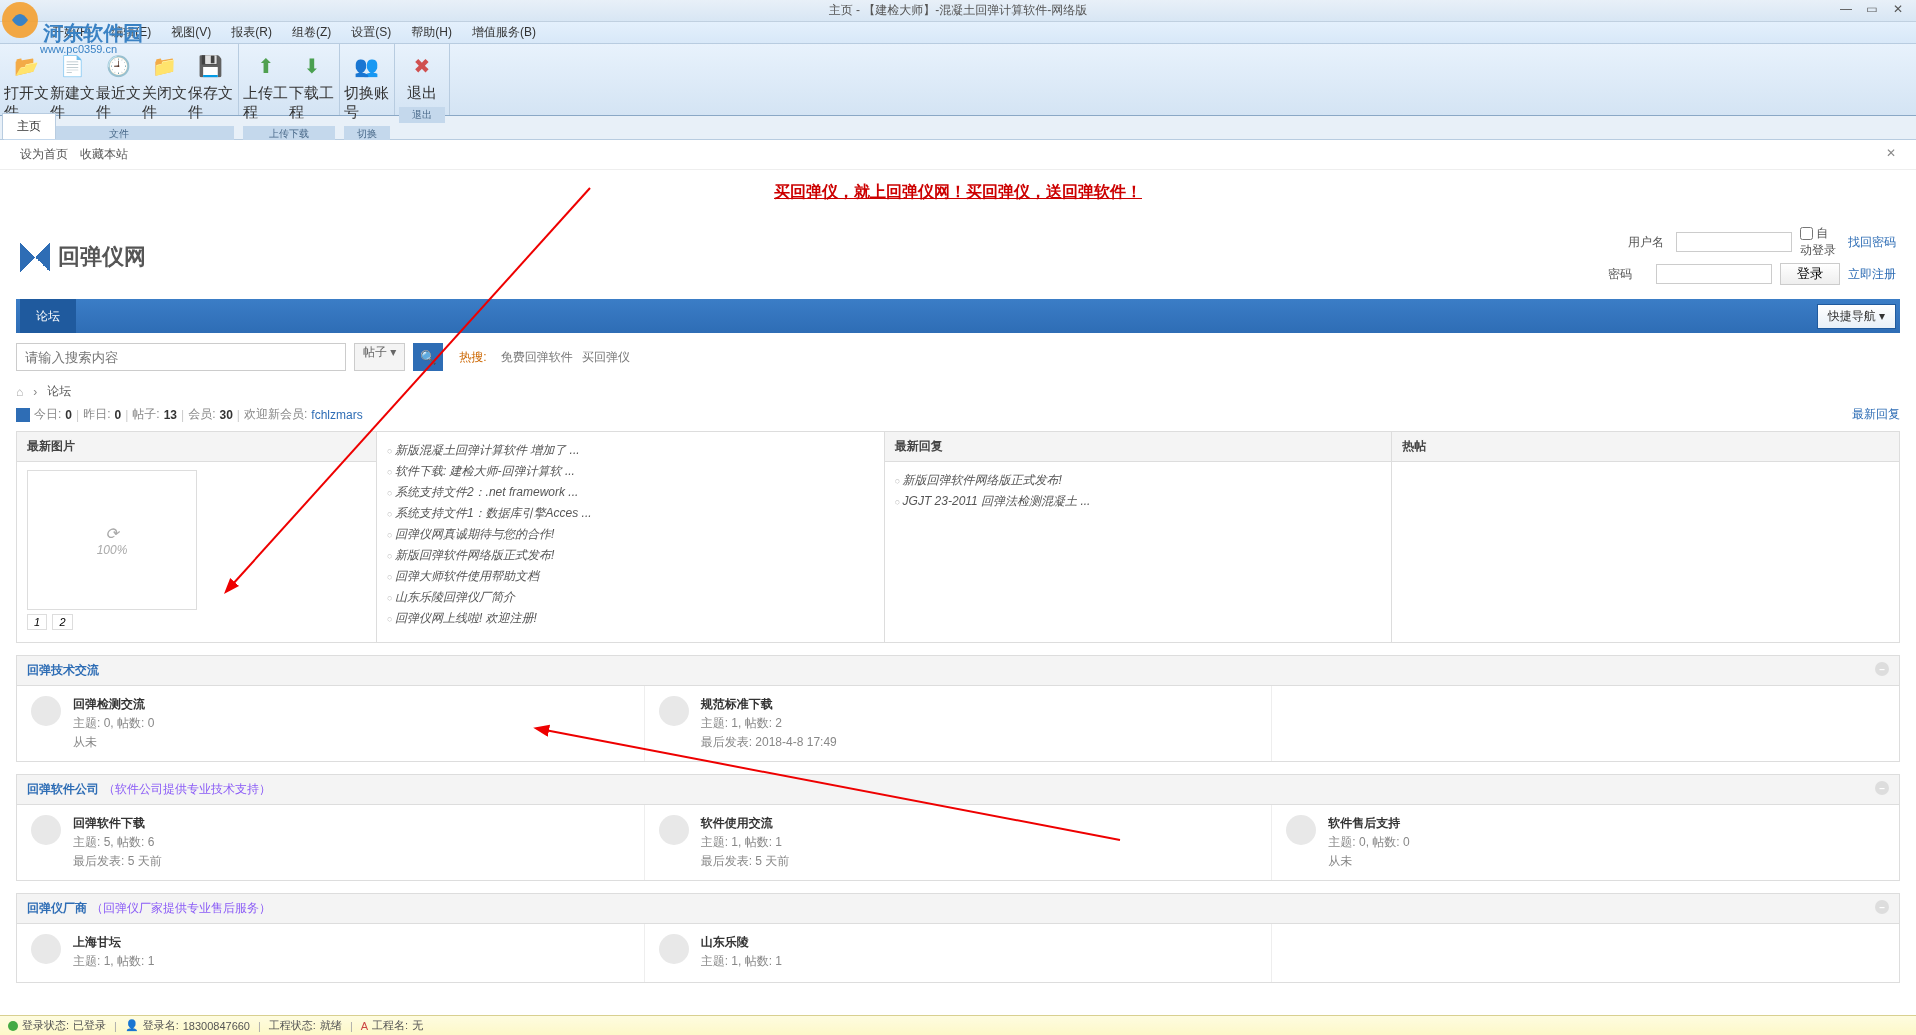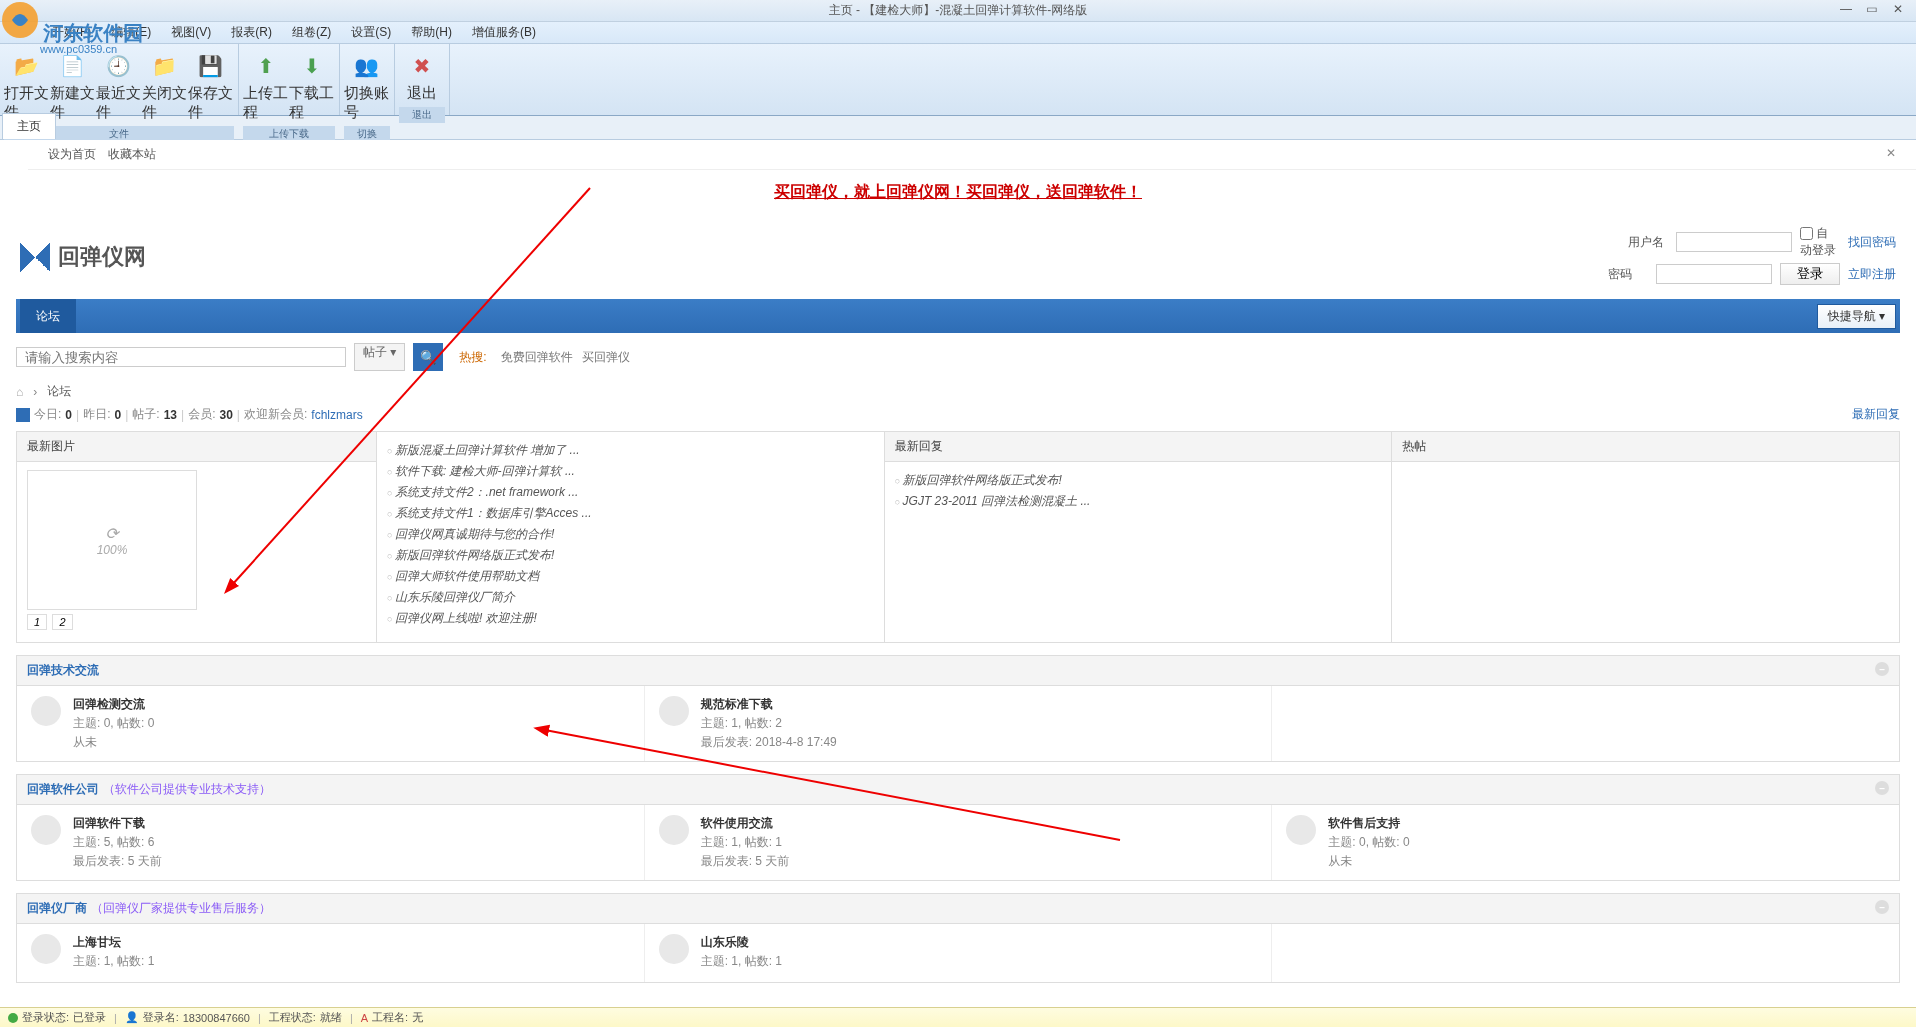--- a/index.html
+++ b/index.html
@@ -29,21 +29,21 @@
 .ribbon-icon { width: 32px; height: 32px; display: flex; align-items: center; justify-content: center; font-size: 20px; }
 .ribbon-label { font-size: 15px; color: #333; margin-top: 2px; }
 .ribbon-group-label { text-align: center; font-size: 10px; color: #4a6a8a; background: #c4d8ec; padding: 1px 0; margin-top: auto; }
 
 
 .tabstrip { height: 24px; background: #e8f0f8; border-bottom: 1px solid #b8cce0; display: flex; align-items: flex-end; padding-left: 2px; }
 .tab { padding: 4px 14px; background: #fff; border: 1px solid #b8cce0; border-bottom: none; font-size: 12px; color: #333; cursor: pointer; }
 
 
 .content { height: calc(100vh - 162px); overflow-y: auto; background: #fff; position: relative; }
-.bookmark-bar { padding: 6px 20px; display: flex; gap: 12px; color: #555; border-bottom: 1px solid #eee; margin-left: 28px; }
+.bookmark-bar { padding: 6px 20px; display: flex; gap: 12px; color: #555; border-bottom: 1px solid #eee; }
 .bookmark-bar a { color: #555; text-decoration: none; cursor: pointer; }
 .bookmark-bar .close-btn { margin-left: auto; color: #888; cursor: pointer; }
 
 .banner { text-align: center; padding: 12px 0; }
 .banner-text { color: #c00; font-size: 16px; font-weight: bold; text-decoration: underline; }
 
 .forum-header { display: flex; align-items: center; padding: 10px 20px; }
 .forum-logo { display: flex; align-items: center; gap: 8px; }
 .forum-logo-icon { width: 30px; height: 30px; background: #2e6db5; position: relative; }
 .forum-logo-icon::before { content: ''; position: absolute; width: 100%; height: 100%; background: conic-gradient(from 45deg, #2e6db5 0 25%, #fff 25% 50%, #2e6db5 50% 75%, #fff 75% 100%); }
@@ -56,41 +56,41 @@
 .login-row input[type=checkbox] { vertical-align: middle; }
 .login-row button { width: 60px; height: 22px; background: linear-gradient(#fff,#eee); border: 1px solid #ccc; cursor: pointer; }
 .login-row a { color: #2e6db5; text-decoration: none; cursor: pointer; }
 
 .nav-bar { height: 34px; background: linear-gradient(#3b7dc6, #2e6db5); margin: 0 16px; display: flex; align-items: center; padding: 0 4px; }
 .nav-item { padding: 0 16px; color: #fff; height: 100%; display: flex; align-items: center; cursor: pointer; }
 .nav-item.active { background: #1f5a9e; }
 .quick-nav { margin-left: auto; background: linear-gradient(#fff,#e8f0f8); color: #333; padding: 3px 10px; border: 1px solid #1f5a9e; cursor: pointer; }
 
 .search-bar { display: flex; align-items: center; gap: 8px; margin: 10px 16px 0 16px; }
-.search-input { flex: 0 0 330px; height: 20px; border: 1px solid #ccc; padding: 0 8px; color: #aaa; }
+.search-input { flex: 0 0 330px; height: 28px; border: 1px solid #ccc; padding: 0 8px; color: #aaa; }
 .search-select { height: 28px; border: 1px solid #ccc; background: #f4f4f4; padding: 0 8px; color: #666; }
 .search-btn { width: 30px; height: 28px; background: #2e6db5; color: #fff; border: none; cursor: pointer; }
 .hot-label { color: #c60; margin-left: 8px; }
 .hot-links a { color: #777; margin-left: 6px; text-decoration: none; cursor: pointer; }
 
 .breadcrumb { margin: 12px 16px 6px 16px; display: flex; align-items: center; gap: 10px; color: #888; }
 .breadcrumb .home-icon { color: #aaa; }
 .breadcrumb a { color: #555; text-decoration: none; }
 
 .stats-bar { margin: 4px 16px 8px 16px; display: flex; align-items: center; gap: 4px; color: #888; }
 .stats-bar .stats-icon { width: 14px; height: 14px; background: #2e6db5; display: inline-block; }
 .stats-bar b { color: #333; }
 .stats-bar .sep { color: #ccc; }
 .stats-bar a { color: #2e6db5; text-decoration: none; }
 .stats-bar .latest-reply { margin-left: auto; color: #2e6db5; cursor: pointer; }
 
 .panels { display: flex; margin: 0 16px; border: 1px solid #ddd; }
 .panel { flex: 1; border-right: 1px solid #ddd; }
 .panel:last-child { border-right: none; }
-.panel-header { background: #f4f4f4; padding: 6px 10px; font-weight: normal; color: #444; border-bottom: 1px solid #ddd; }
+.panel-header { background: #f4f4f4; padding: 6px 10px; font-weight: bold; color: #444; border-bottom: 1px solid #ddd; }
 .panel-body { padding: 8px 10px; min-height: 180px; font-style: italic; }
 .image-box { width: 170px; height: 140px; border: 1px solid #ddd; display: flex; flex-direction: column; align-items: center; justify-content: center; color: #aaa; }
 .image-box .spinner { font-size: 16px; }
 .image-pager { margin-top: 4px; }
 .image-pager span { display: inline-block; padding: 1px 6px; border: 1px solid #ddd; margin-right: 2px; font-size: 11px; cursor: pointer; }
 .topic-list { list-style: none; }
 .topic-list li { padding: 2px 0; color: #555; }
 .topic-list li::before { content: '○ '; color: #bbb; font-size: 9px; }
 .topic-list a { color: #555; text-decoration: none; cursor: pointer; }
 
@@ -100,21 +100,21 @@
 .section-header .collapse { margin-left: auto; width: 14px; height: 14px; border-radius: 50%; background: #ddd; color: #fff; display: flex; align-items: center; justify-content: center; font-size: 10px; cursor: pointer; }
 .section-body { display: flex; }
 .forum-cell { flex: 1; padding: 10px 14px; display: flex; gap: 12px; border-right: 1px solid #eee; }
 .forum-cell:last-child { border-right: none; }
 .forum-icon { width: 30px; height: 30px; border-radius: 50%; background: #e8e8e8; flex-shrink: 0; position: relative; }
 .forum-icon::after { content: ''; position: absolute; right: -3px; bottom: 4px; border: 5px solid transparent; border-left: 7px solid #e8e8e8; }
 .forum-info .title { font-weight: bold; color: #333; }
 .forum-info .meta { color: #888; margin-top: 2px; }
 
 
-.statusbar { position: fixed; bottom: 8px; left: 0; right: 0; height: 20px; background: linear-gradient(#fefce0, #fdf8c8); border-top: 1px solid #d8d090; display: flex; align-items: center; gap: 8px; padding: 0 8px; font-size: 11px; color: #555; }
+.statusbar { position: fixed; bottom: 0; left: 0; right: 0; height: 20px; background: linear-gradient(#fefce0, #fdf8c8); border-top: 1px solid #d8d090; display: flex; align-items: center; gap: 8px; padding: 0 8px; font-size: 11px; color: #555; }
 .statusbar .sb-item { display: flex; align-items: center; gap: 4px; }
 .statusbar .sb-sep { color: #aaa; }
 .sb-icon-green { width: 10px; height: 10px; border-radius: 50%; background: #4a4; display: inline-block; }
 .sb-icon-user { color: #d88; }
 
 
 .arrow-svg { position: absolute; pointer-events: none; z-index: 500; }
 
 
 .i-open { color: #d8a030; }

